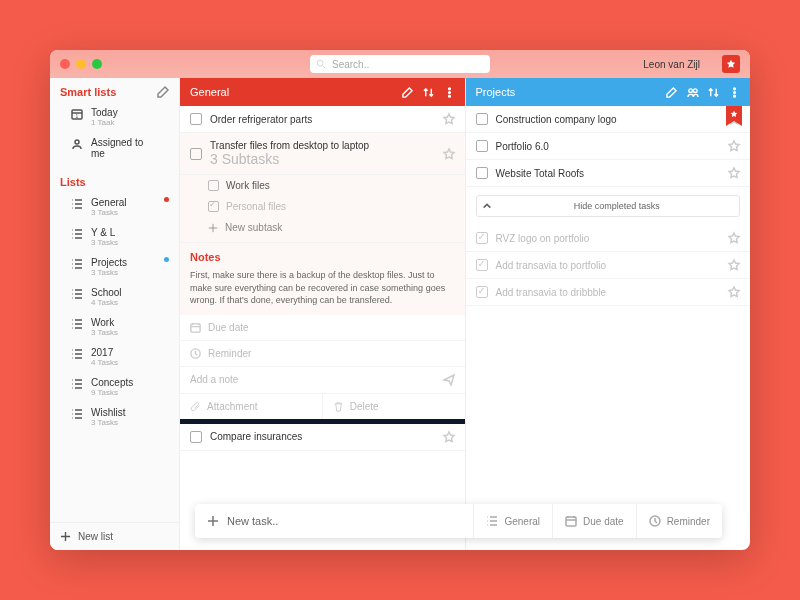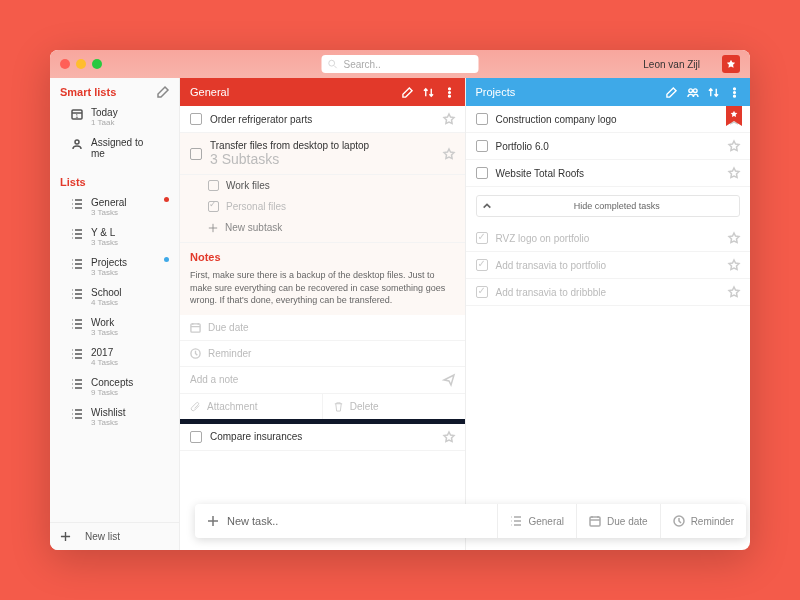--- a/index.html
+++ b/index.html
@@ -1,40 +1,40 @@
 <!DOCTYPE html>
 <html><head>
 <meta charset="utf-8">
 <style>
 *{box-sizing:border-box;margin:0;padding:0;font-family:-apple-system,BlinkMacSystemFont,"Segoe UI",Helvetica,Arial,sans-serif}
 body{background:#f45b4a;width:800px;height:600px;display:flex;align-items:center;justify-content:center}
 .window{width:700px;height:500px;background:#fff;border-radius:8px;overflow:hidden;display:flex;flex-direction:column;box-shadow:0 10px 40px rgba(0,0,0,.2);position:relative}
 .titlebar{height:28px;background:linear-gradient(#f8a69d,#f8b4ab);display:flex;align-items:center;padding:0 10px;gap:6px;position:relative}
 .dot{width:10px;height:10px;border-radius:50%}
 .dot.r{background:#ff5f57}.dot.y{background:#ffbd2e}.dot.g{background:#28c940}
-.search{position:absolute;left:50%;transform:translateX(-50%);width:157px;height:18px;background:#fff;border-radius:4px;display:flex;align-items:center;padding:0 6px;gap:6px}
+.search{position:absolute;left:50%;transform:translateX(-50%);width:180px;height:18px;background:#fff;border-radius:4px;display:flex;align-items:center;padding:0 6px;gap:6px}
 .search svg{width:10px;height:10px;opacity:.4}
 .search span{font-size:10px;color:#aaa}
 .userblock{margin-left:auto;display:flex;align-items:center;gap:22px}
 .userblock span{font-size:10px;color:#333}
 .brandicon{width:18px;height:18px;background:#e2392a;border-radius:3px;display:flex;align-items:center;justify-content:center}
 .brandicon svg{width:10px;height:10px;fill:#fff}
 .main{flex:1;display:flex;min-height:0}
 .sidebar{width:130px;background:#fafafa;border-right:1px solid #eee;display:flex;flex-direction:column;overflow-y:auto;font-size:10px}
 .shdr{display:flex;align-items:center;justify-content:space-between;padding:8px 10px 4px;color:#e2392a;font-weight:600;font-size:11px}
 .sitem{display:flex;gap:7px;padding:5px 20px;cursor:pointer;position:relative}
 .sicon{width:14px;height:14px;flex-shrink:0;display:flex;align-items:center;justify-content:center}
 .sicon svg{width:12px;height:12px;stroke:#555;fill:none;stroke-width:1.5}
 .stxt{display:flex;flex-direction:column}
 .stxt .t{color:#333;font-size:10px}
 .stxt .s{color:#aaa;font-size:8px}
 .sdot{width:5px;height:5px;border-radius:50%;position:absolute;right:10px}
 .sdot.red{background:#e2392a}.sdot.blue{background:#3ea9e8}
 .shdr.lists{margin-top:4px}
-.newlist{margin-top:auto;display:flex;align-items:center;gap:14px;padding:8px 10px;border-top:1px solid #eee;color:#555;font-size:10px;cursor:pointer}
+.newlist{margin-top:auto;display:flex;align-items:center;gap:7px;padding:8px 10px;border-top:1px solid #eee;color:#555;font-size:10px;cursor:pointer}
 .cols{flex:1;display:flex;min-width:0}
 .col{flex:1;display:flex;flex-direction:column;border-right:1px solid #eee;min-width:0;overflow:hidden}
 .col:last-child{border-right:none}
 .colhdr{height:28px;display:flex;align-items:center;padding:0 10px;color:#fff;font-size:11px;font-weight:500}
 .colhdr.red{background:#e2392a}.colhdr.blue{background:#3ea9e8}
 .colhdr .ttl{flex:1}
 .colhdr .acts{display:flex;gap:10px;align-items:center}
 .colhdr .acts svg{width:11px;height:11px;stroke:#fff;fill:none;stroke-width:1.5}
 .colbody{flex:1;overflow-y:auto}
 .task{display:flex;align-items:center;gap:8px;padding:7px 10px;border-bottom:1px solid #f3f3f3;cursor:pointer;font-size:10px}
@@ -62,21 +62,21 @@
 .addnote svg{width:12px;height:12px;stroke:#ccc;fill:none;stroke-width:1.5;margin-left:auto}
 .splitrow{display:flex;border-bottom:5px solid #0f172a}
 .splitrow>div{flex:1;display:flex;align-items:center;gap:6px;padding:7px 10px;font-size:10px;color:#bbb;cursor:pointer}
 .splitrow>div:first-child{border-right:1px solid #f3f3f3}
 .bookmark{position:absolute;right:8px;top:0;width:16px;height:20px;background:#e2392a;clip-path:polygon(0 0,100% 0,100% 100%,50% 75%,0 100%);display:flex;align-items:center;justify-content:center}
 .bookmark svg{width:8px;height:8px;fill:#fff;margin-top:-4px}
 .col2body{position:relative}
 .hidebar{margin:8px 10px;border:1px solid #e5e5e5;border-radius:3px;padding:5px;font-size:9px;color:#666;text-align:center;cursor:pointer;display:flex;align-items:center;gap:8px}
 .hidebar svg{width:10px;height:10px;stroke:#666;fill:none;stroke-width:2}
 .hidebar span{flex:1}
-.newtaskbar{position:absolute;bottom:12px;left:145px;right:4px;height:34px;background:#fff;border-radius:4px;box-shadow:0 2px 10px rgba(0,0,0,.15);display:flex;align-items:center;font-size:11px}
+.newtaskbar{position:absolute;bottom:12px;left:145px;right:28px;height:34px;background:#fff;border-radius:4px;box-shadow:0 2px 10px rgba(0,0,0,.15);display:flex;align-items:center;font-size:11px}
 .ntb-add{display:flex;align-items:center;gap:8px;padding:0 12px;flex:1;color:#666}
 .ntb-opt{display:flex;align-items:center;gap:6px;padding:0 12px;border-left:1px solid #eee;height:100%;color:#888;font-size:10px;cursor:pointer}
 .ntb-opt svg{width:12px;height:12px;stroke:#aaa;fill:none;stroke-width:1.5}
 .pencil{width:12px;height:12px;stroke:#888;fill:none;stroke-width:1.5}
 svg{overflow:visible}
 </style>
 </head>
 <body>
 
 <svg width="0" height="0" style="position:absolute">

